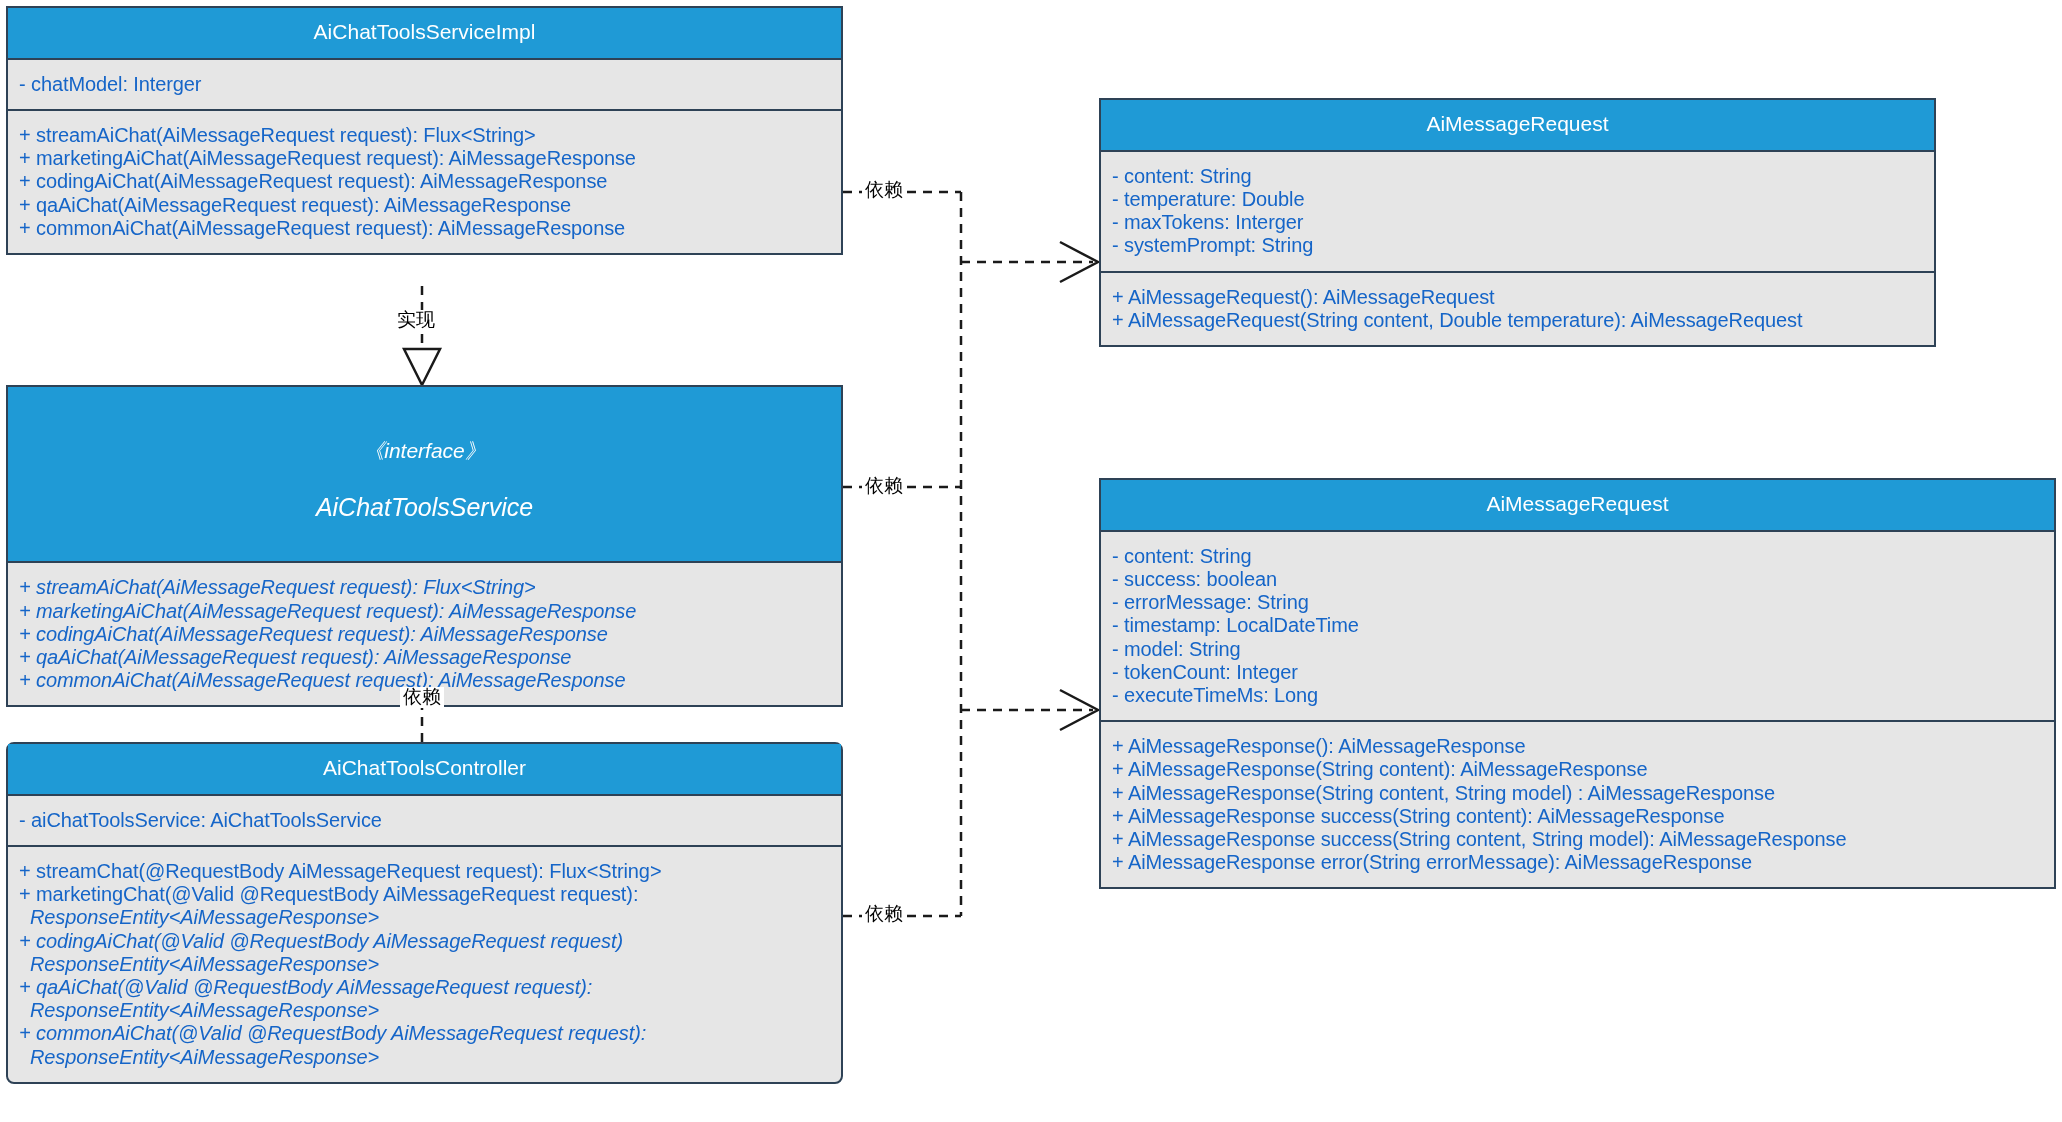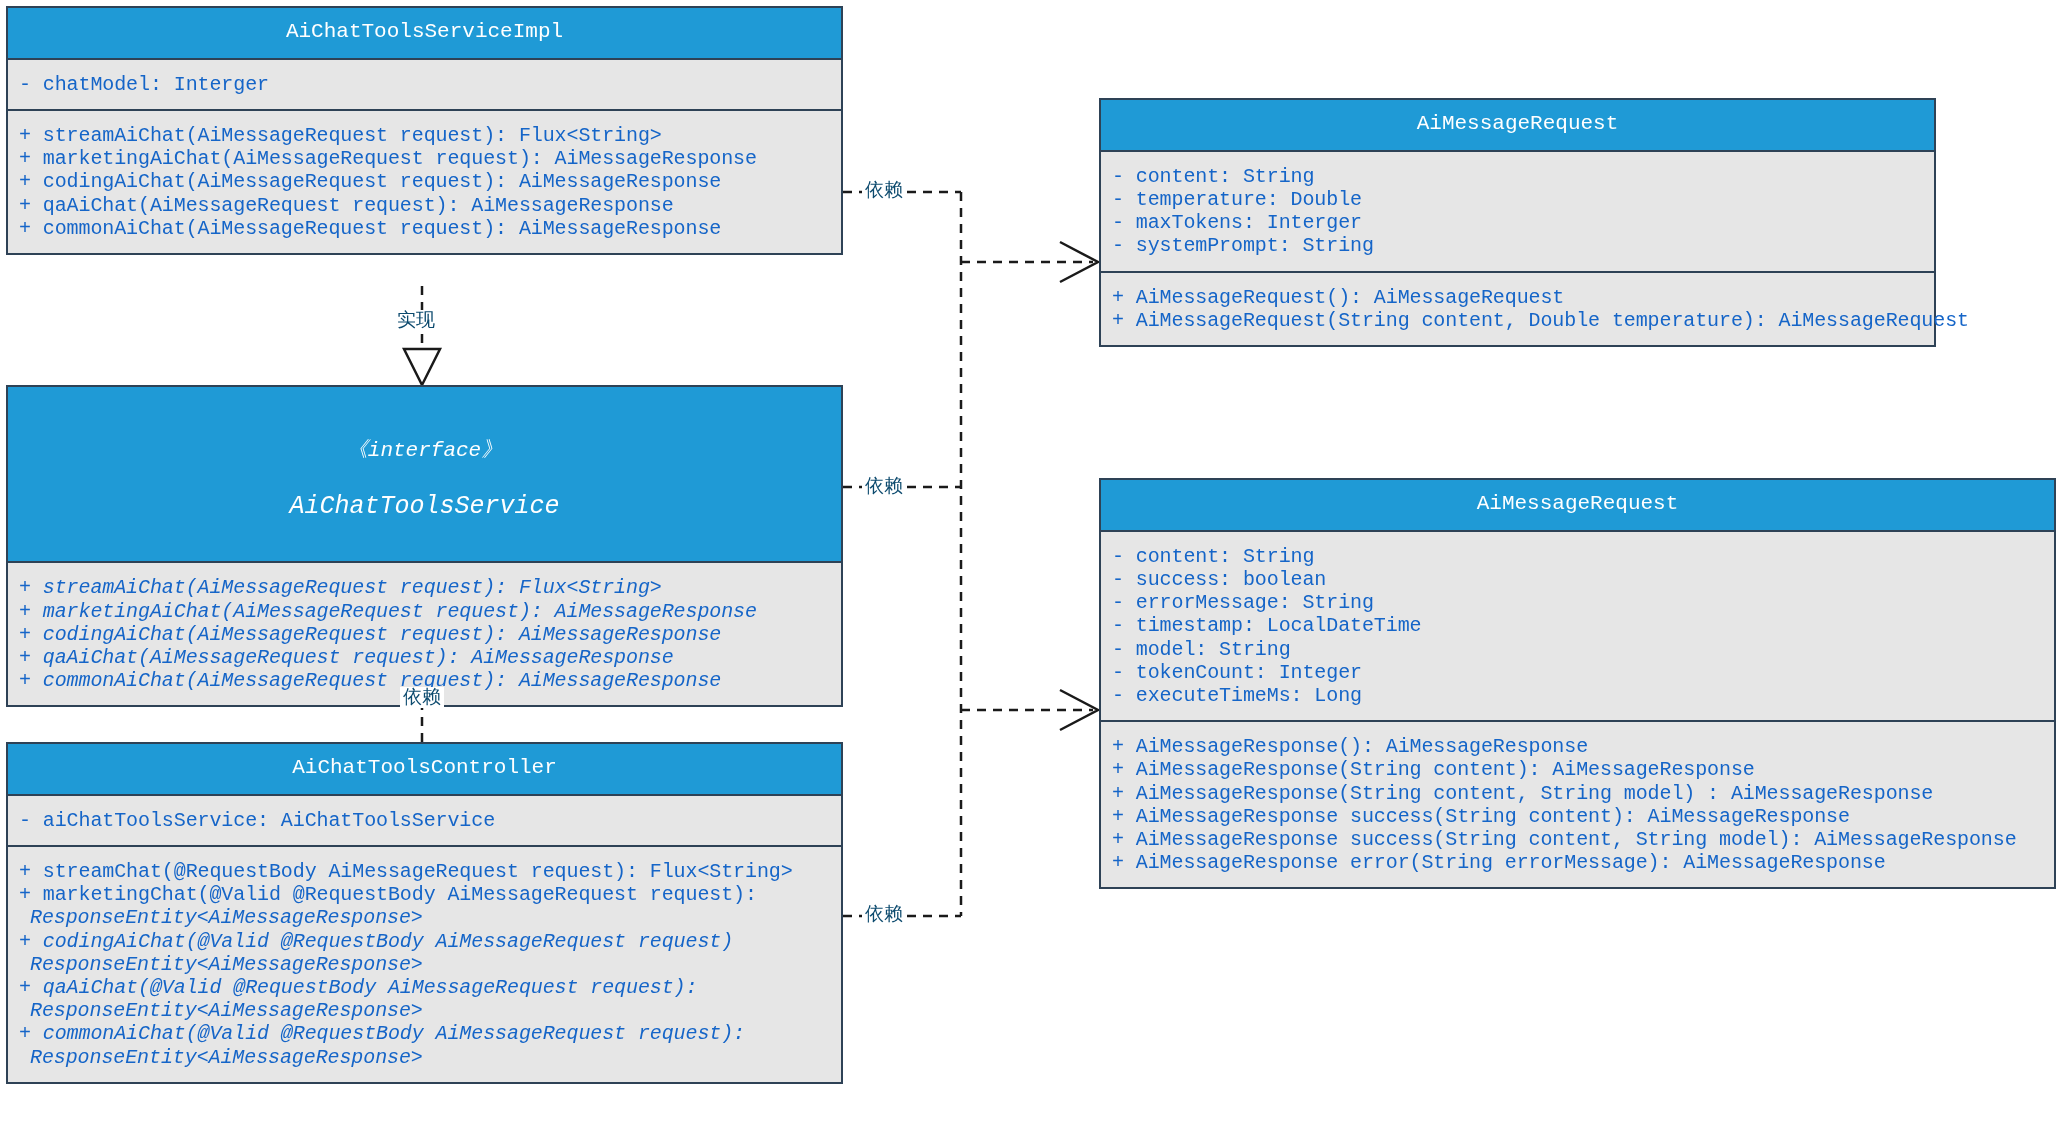--- a/index.html
+++ b/index.html
@@ -22,21 +22,20 @@
     height: 1122px;
   }
 
   
   .uml-class {
     position: absolute;
     box-sizing: border-box;
     border: 2px solid #2e4256;
     background: #e6e6e6;
     z-index: 2;
-    font-family: Liberation Mono, monospace;
   }
   .uml-header {
     background: #1f9ad6;
     color: #ffffff;
     text-align: center;
     font-size: 21px;
     line-height: 1.28;
     padding: 11px 8px 12px 8px;
     border-bottom: 2px solid #2e4256;
     box-sizing: border-box;
@@ -81,21 +80,21 @@
     position: absolute;
     left: 0; top: 0;
     width: 2062px;
     height: 1122px;
     z-index: 1;
     pointer-events: none;
   }
   .edge-label {
     position: absolute;
     font-size: 19px;
-    color: #0c4a6e;
+    color: #000000;
     background: #ffffff;
     padding: 0 3px;
     line-height: 1.1;
     z-index: 3;
     white-space: nowrap;
   }
 </style>
 </head>
 <body>
 
@@ -153,21 +152,21 @@
     </div>
     <div class="uml-compartment">
       <div class="uml-line italic">+ streamAiChat(AiMessageRequest request): Flux&lt;String&gt;</div>
       <div class="uml-line italic">+ marketingAiChat(AiMessageRequest request): AiMessageResponse</div>
       <div class="uml-line italic">+ codingAiChat(AiMessageRequest request): AiMessageResponse</div>
       <div class="uml-line italic">+ qaAiChat(AiMessageRequest request): AiMessageResponse</div>
       <div class="uml-line italic">+ commonAiChat(AiMessageRequest request): AiMessageResponse</div>
     </div>
   </div>
 
-  <div class="uml-class" style="left:6px; top:742px; width:837px;">
+  <div class="uml-class" style="left:6px; top:742px; width:837px;border-radius:8px;">
     <div class="uml-header">AiChatToolsController</div>
     <div class="uml-compartment">
       <div class="uml-line">- aiChatToolsService: AiChatToolsService</div>
     </div>
     <div class="uml-compartment">
       <div class="uml-line">+ streamChat(@RequestBody AiMessageRequest request): Flux&lt;String&gt;</div>
       <div class="uml-line">+ marketingChat(@Valid @RequestBody AiMessageRequest request):</div>
       <div class="uml-line italic cont">ResponseEntity&lt;AiMessageResponse&gt;</div>
       <div class="uml-line italic">+ codingAiChat(@Valid @RequestBody AiMessageRequest request)</div>
       <div class="uml-line italic cont">ResponseEntity&lt;AiMessageResponse&gt;</div>

